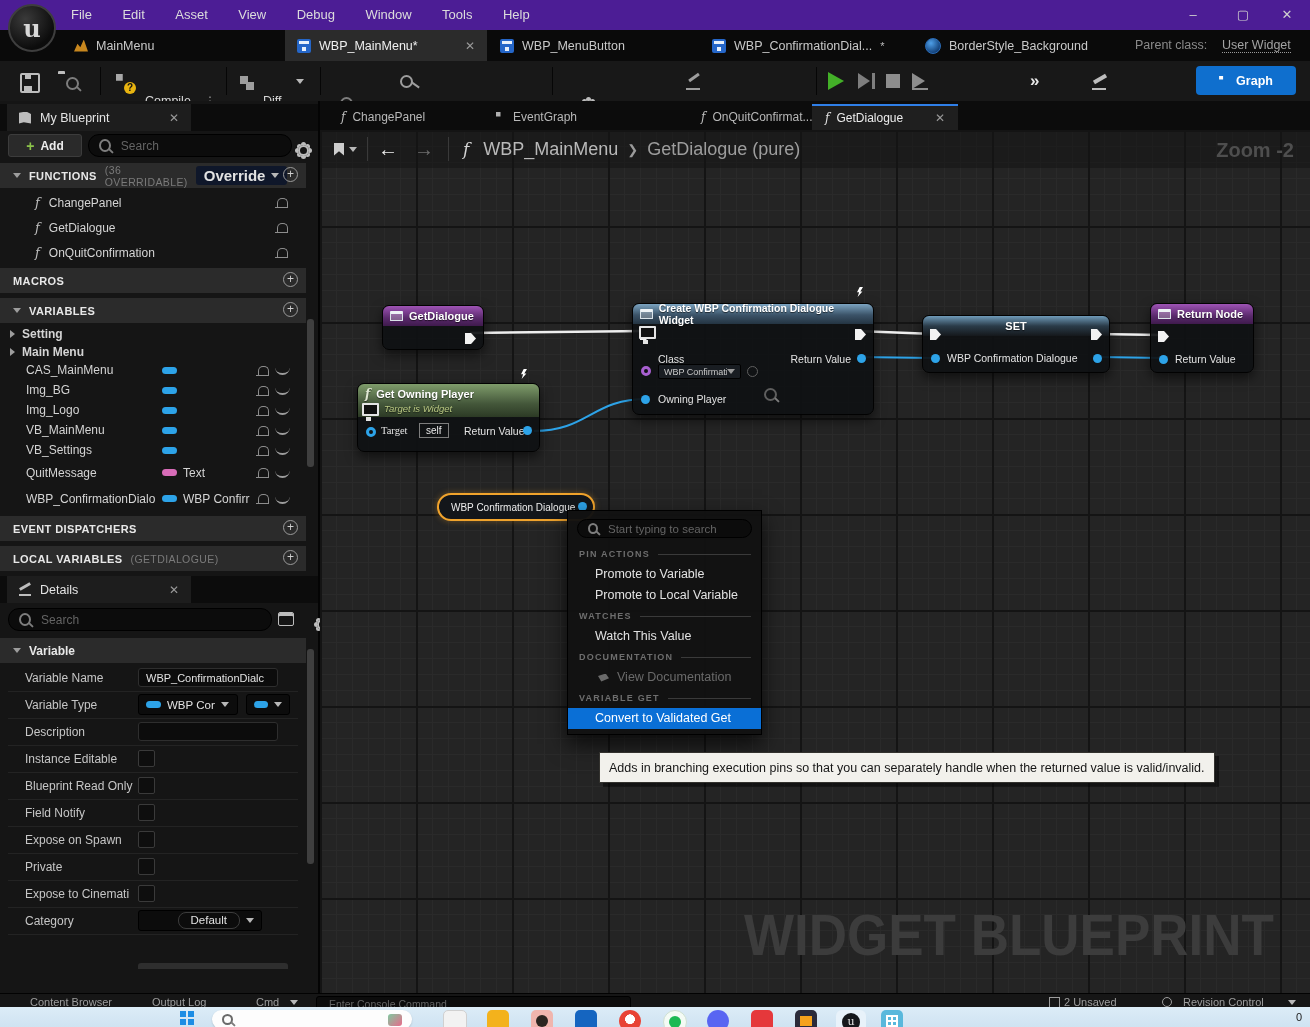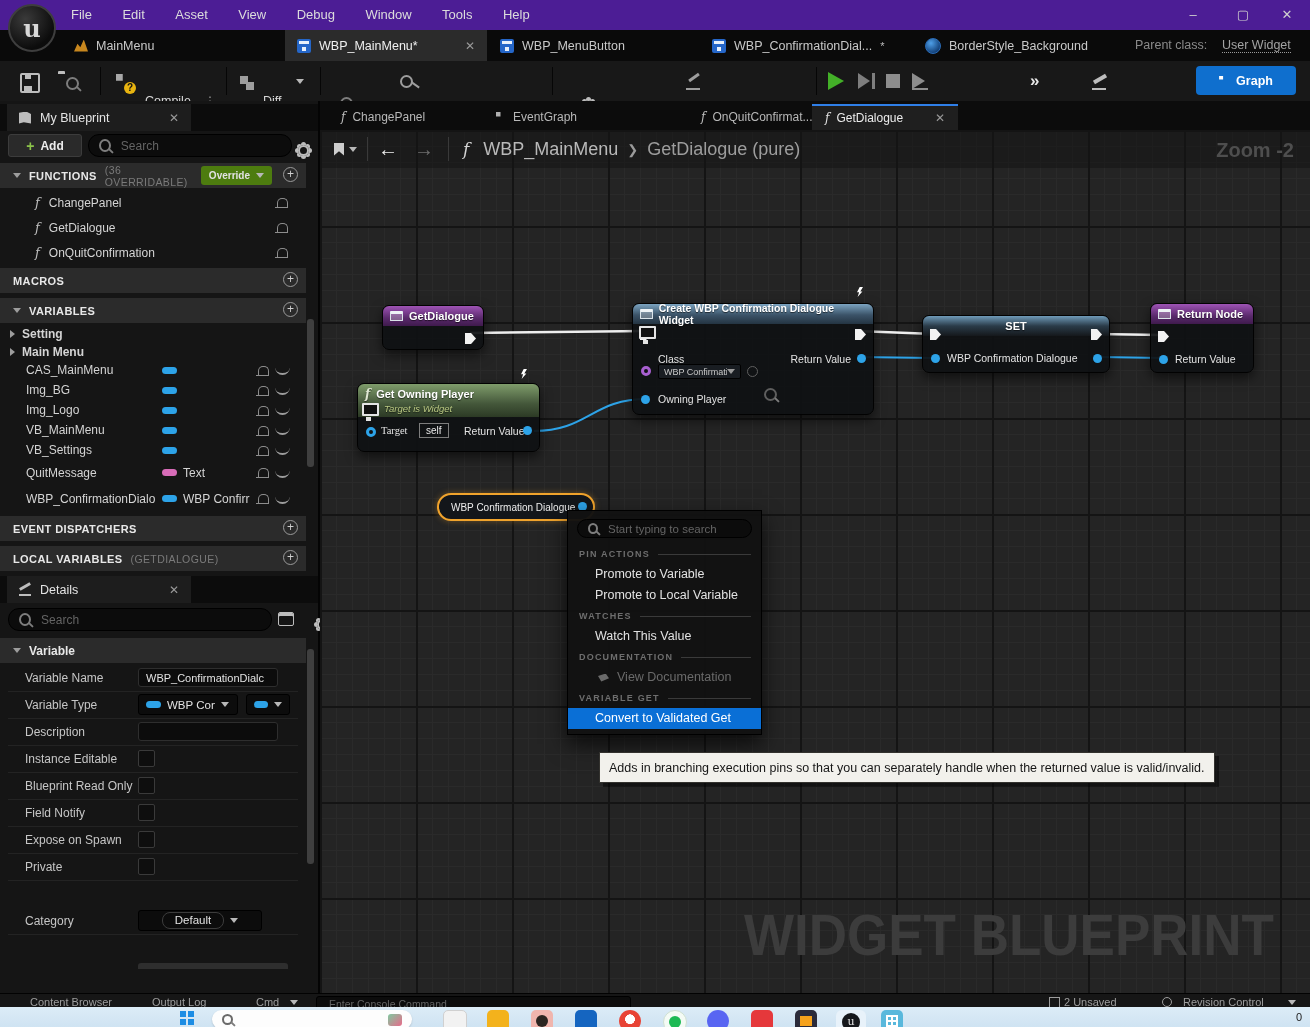--- a/index.html
+++ b/index.html
@@ -235,21 +235,21 @@
     <div class="r searchbox" style="left:88px;top:33px;width:204px;height:23px;">
       <span class="mag"></span>
       <input placeholder="Search" style="">
     </div>
     <span class="r gear" style="left:298px;top:41px;"></span>
 
     <div class="sech" style="top:62px;">
       <span class="tri-d"></span>
       <span class="t">FUNCTIONS</span>
       <span class="m">(36 OVERRIDABLE)</span>
-      <span style="margin-left:auto;margin-right:34px;background:#4d7c0f;border-radius:3px;height:19px;display:flex;align-items:center;gap:6px;padding:0 8px;color:#e2e2e2;font-size:10px;font-weight:bold;">
+      <span style="margin-left:auto;margin-right:34px;background:#0f172a;border-radius:3px;height:19px;display:flex;align-items:center;gap:6px;padding:0 8px;color:#e2e2e2;font-size:15px;font-weight:bold;">
         <span>Override</span>
           <span class="caret"></span>
       </span>
     </div>
     <span class="r plusc" style="left:283px;top:66px;">+</span>
 
     <div class="lrow" style="top:90px;">
       <span class="fico" style="margin:0 9px 0 35px;">f</span>
       <span>ChangePanel</span>
       <span class="bell" style="margin-left:auto;margin-right:18px;"></span>
@@ -400,23 +400,27 @@
       <span class="cb" style="position:absolute;left:130px;"></span>
     </div>
     <div class="drow" style="top:725px;">
       <span class="dlabel tx" style="margin-left:17px;width:108px;overflow:hidden;">Expose on Spawn</span>
       <span class="cb" style="position:absolute;left:130px;"></span>
     </div>
     <div class="drow" style="top:752px;">
       <span class="dlabel tx" style="margin-left:17px;width:108px;overflow:hidden;">Private</span>
       <span class="cb" style="position:absolute;left:130px;"></span>
     </div>
+    <div class="drow" style="top:779px;">
+      <span class="dlabel tx" style="margin-left:17px;width:108px;overflow:hidden;">Expose to Cinemati</span>
+      <span class="cb" style="position:absolute;left:130px;"></span>
+    </div>
     <div class="drow" style="top:806px;">
       <span class="dlabel" style="margin-left:17px;">Category</span>
-      <span class="ddrop" style="position:absolute;left:130px;width:124px;justify-content:center;">
+      <span class="ddrop" style="position:absolute;left:130px;width:124px;justify-content:flex-end;">
         <span style="border:1px solid #3c3c3c;border-radius:8px;padding:0 12px;height:15px;line-height:15px;">Default</span>
         <span class="caret"></span>
       </span>
     </div>
     <div class="r" style="left:138px;top:862px;width:150px;height:6px;background:#2e2e2e;border-radius:3px 3px 0 0;"></div>
 
     <div class="vscroll" style="left:307px;top:548px;height:215px;"></div>
   </div>
 
   <div class="r graphpane">

